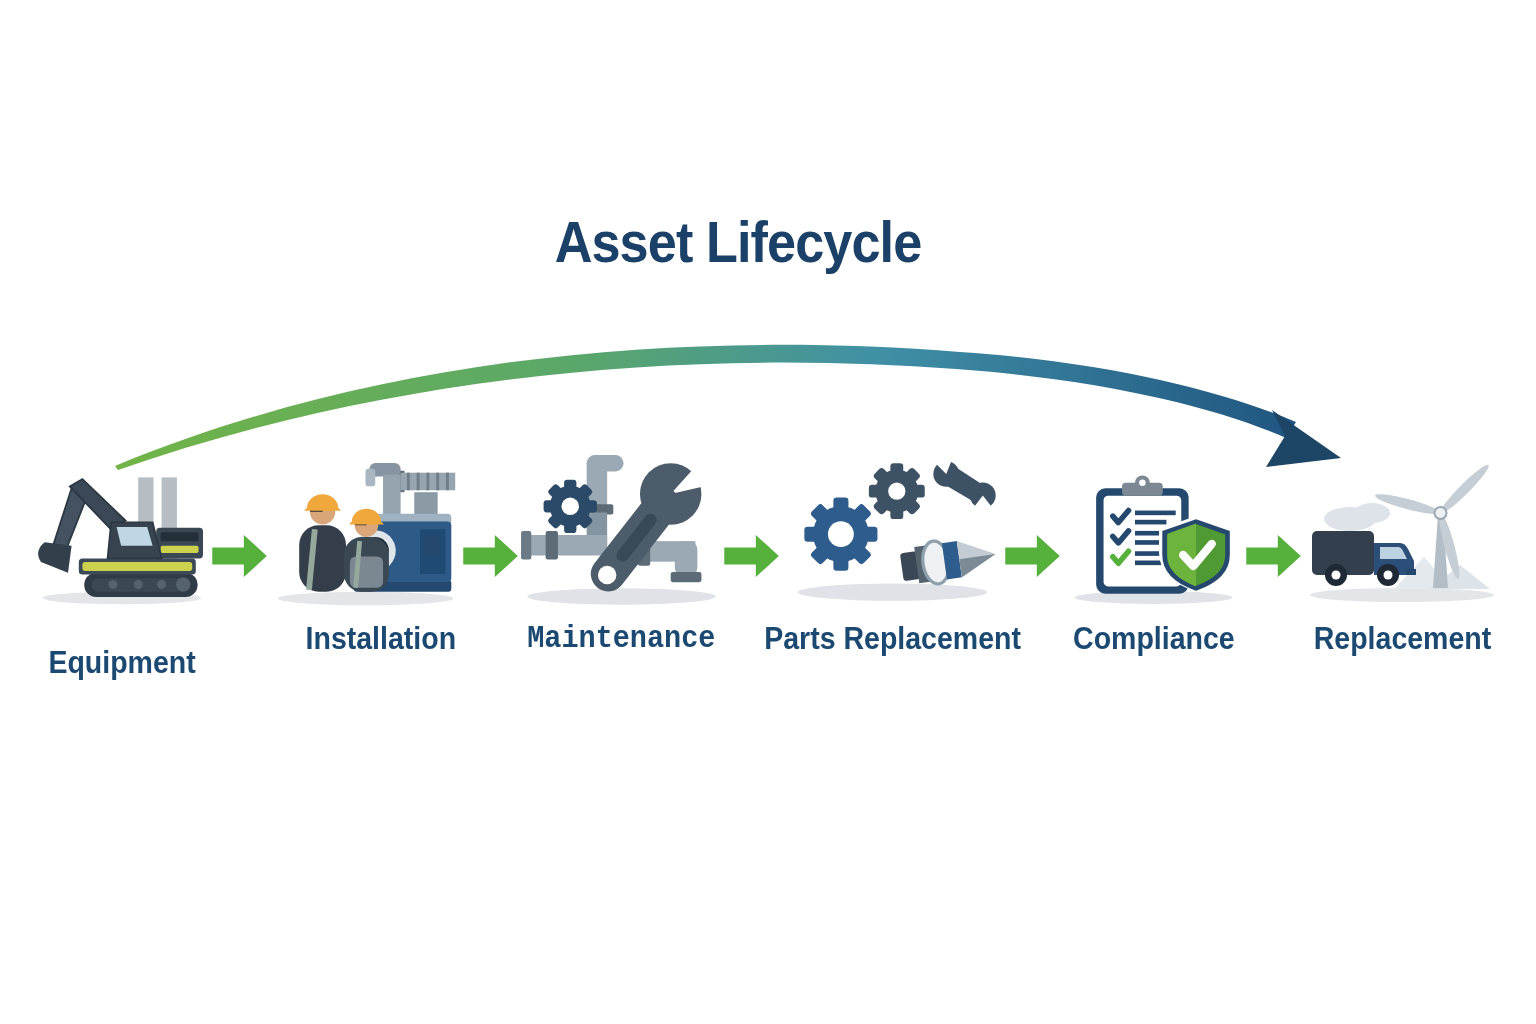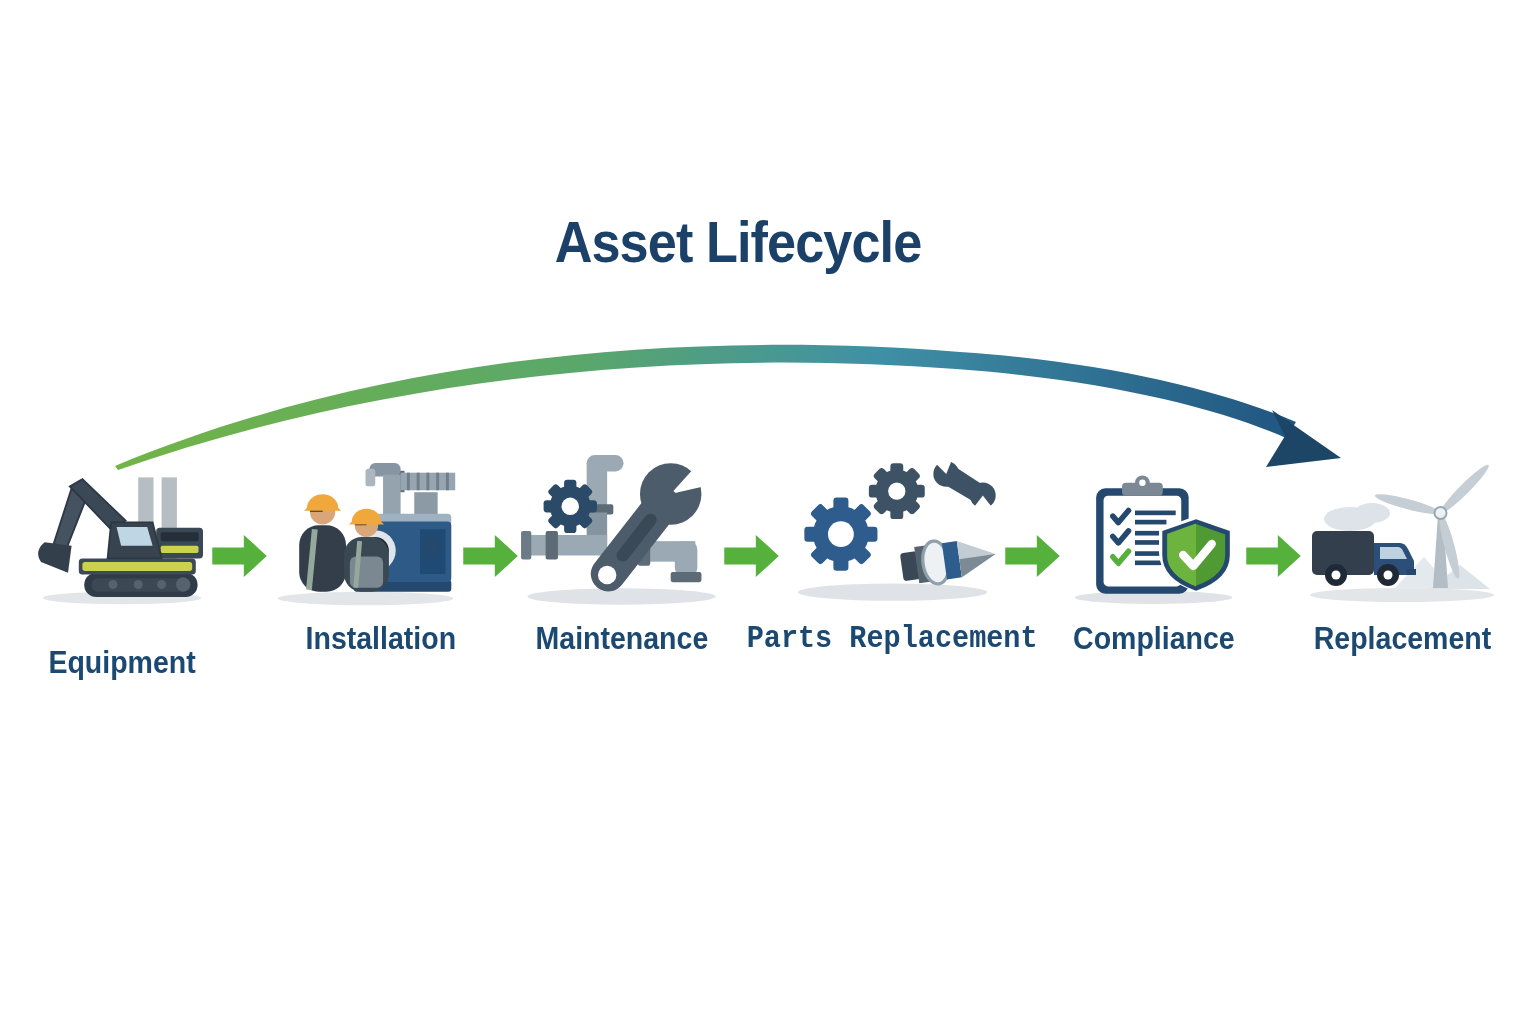--- a/index.html
+++ b/index.html
@@ -107,21 +107,21 @@
           <path d="M86,62 a15,13 0 0 1 30,0 l3,3 h-36 z" fill="#f0a73c"></path>
         </svg>
       </div>
       <div class="label">Installation</div>
     </div>
 
     <svg class="step-arrow" width="56" height="44" viewBox="0 0 58 46">
       <polygon points="0,14 33,14 33,1 57,23 33,45 33,32 0,32" fill="#55b03c"></polygon>
     </svg>
 
-    <div class="stage" style="width:205px;">
+    <div class="stage" style="width:205px;font-family:Liberation Mono, monospace;">
       <div class="icon-box">
         <svg width="205" viewBox="0 0 200 150">
           <ellipse cx="100" cy="140" rx="92" ry="8" fill="#dfe3e7"></ellipse>
           <rect x="66" y="2" width="36" height="16" rx="8" fill="#9aa9b4"></rect>
           <rect x="66" y="10" width="20" height="42" fill="#9aa9b4"></rect>
           <rect x="60" y="50" width="32" height="10" rx="2" fill="#5c6b76"></rect>
           <rect x="66" y="58" width="20" height="32" fill="#8494a0"></rect>
           <rect x="6" y="80" width="80" height="20" fill="#9aa9b4"></rect>
           <rect x="2" y="76" width="10" height="28" rx="2" fill="#6b7a85"></rect>
           <rect x="26" y="76" width="12" height="28" rx="2" fill="#5c6b76"></rect>
@@ -146,21 +146,21 @@
           <circle cx="86" cy="119" r="9" fill="#ffffff"></circle>
         </svg>
       </div>
       <div class="label">Maintenance</div>
     </div>
 
     <svg class="step-arrow" width="56" height="44" viewBox="0 0 58 46">
       <polygon points="0,14 33,14 33,1 57,23 33,45 33,32 0,32" fill="#55b03c"></polygon>
     </svg>
 
-    <div class="stage" style="width:225px;font-family:Liberation Mono, monospace;">
+    <div class="stage" style="width:225px;">
       <div class="icon-box">
         <svg width="215" viewBox="0 0 200 150">
           <ellipse cx="100" cy="136" rx="88" ry="8" fill="#dfe3e7"></ellipse>
           <g fill="#3d5264">
             <rect x="98" y="16" width="12" height="52" rx="3"></rect>
             <rect x="98" y="16" width="12" height="52" rx="3" transform="rotate(45 104 42)"></rect>
             <rect x="98" y="16" width="12" height="52" rx="3" transform="rotate(90 104 42)"></rect>
             <rect x="98" y="16" width="12" height="52" rx="3" transform="rotate(135 104 42)"></rect>
             <circle cx="104" cy="42" r="20"></circle>
           </g>

